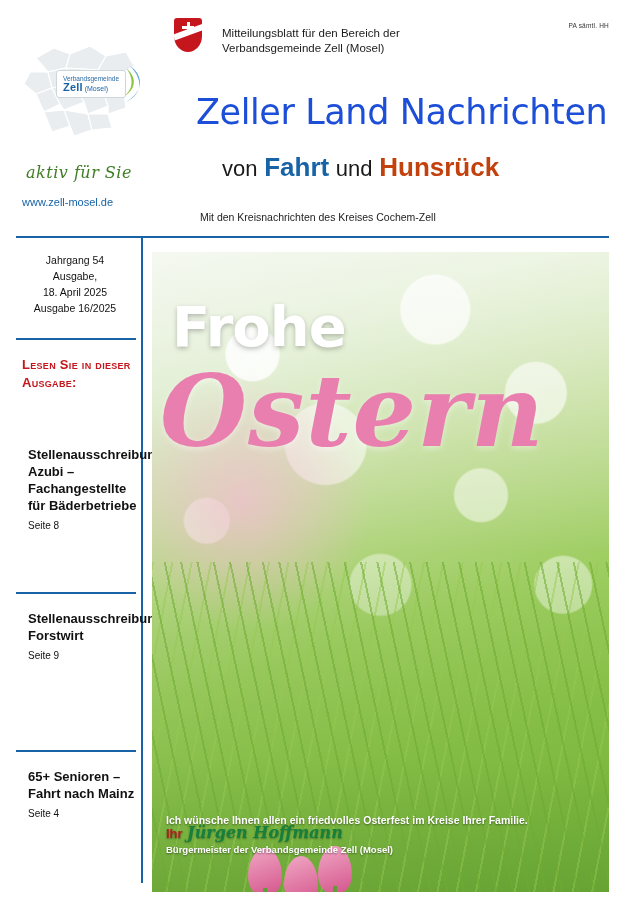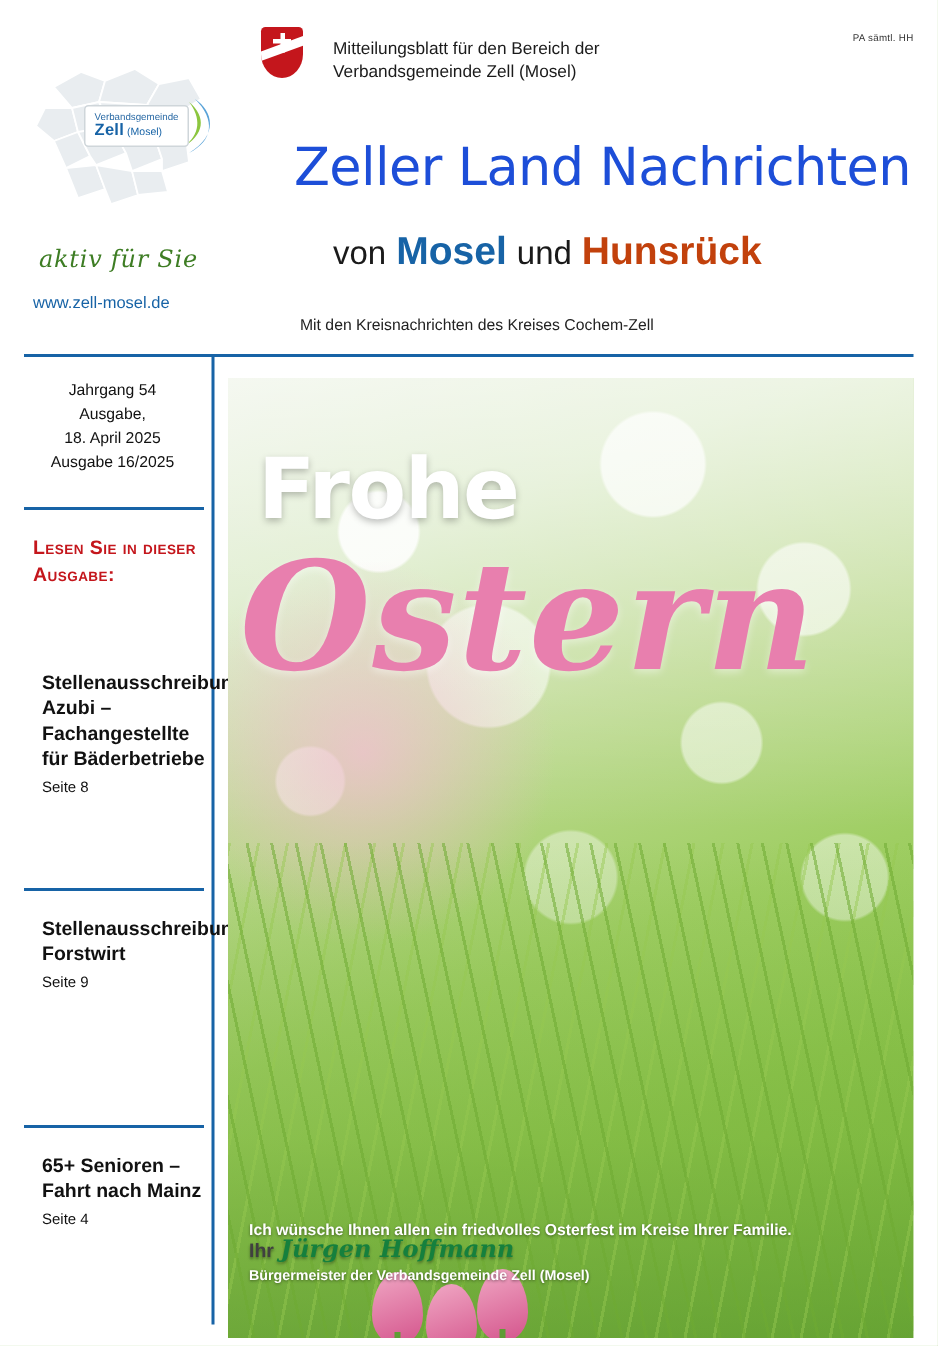--- a/index.html
+++ b/index.html
@@ -339,21 +339,21 @@
     color: #ffffff;
     text-shadow: 0 1px 2px rgba(0,0,0,.45);
   }
   .signer {
     position: absolute;
     left: 166px;
     top: 823px;
   }
   .signer .ihr {
     font-size: 13px;
-    color: #404040;
+    color: #b91c1c;
     font-weight: 700;
     text-shadow: 0 1px 2px rgba(0,0,0,.45);
   }
   .signer .name {
     font-family: "DejaVu Serif", serif;
     font-style: italic;
     font-size: 16px;
     font-weight: 700;
     color: #15803d;
     text-shadow: 0 1px 2px rgba(0,0,0,.35);
@@ -408,21 +408,21 @@
 
     <div class="mitteilung">
       <div>Mitteilungsblatt für den Bereich der</div>
       <div>Verbandsgemeinde Zell (Mosel)</div>
     </div>
 
     <div class="main-title">Zeller Land Nachrichten</div>
 
     <div class="sub-title">
       <span class="word">von</span>
-      <span class="smallcaps sc-blue">Mosel</span>
+      <span class="smallcaps sc-blue">Fahrt</span>
       <span class="word">und</span>
       <span class="smallcaps sc-green">Hunsrück</span>
     </div>
 
     <div class="kreis-line">Mit den Kreisnachrichten des Kreises Cochem-Zell</div>
 
     <div class="logo-wrap">
       <svg class="logo-map" viewBox="0 0 132 105">
         <g fill="#e9edf0" stroke="#ffffff" stroke-width="1.2">
           <path d="M18 20 L36 10 L52 16 L48 30 L30 34 Z"></path>

